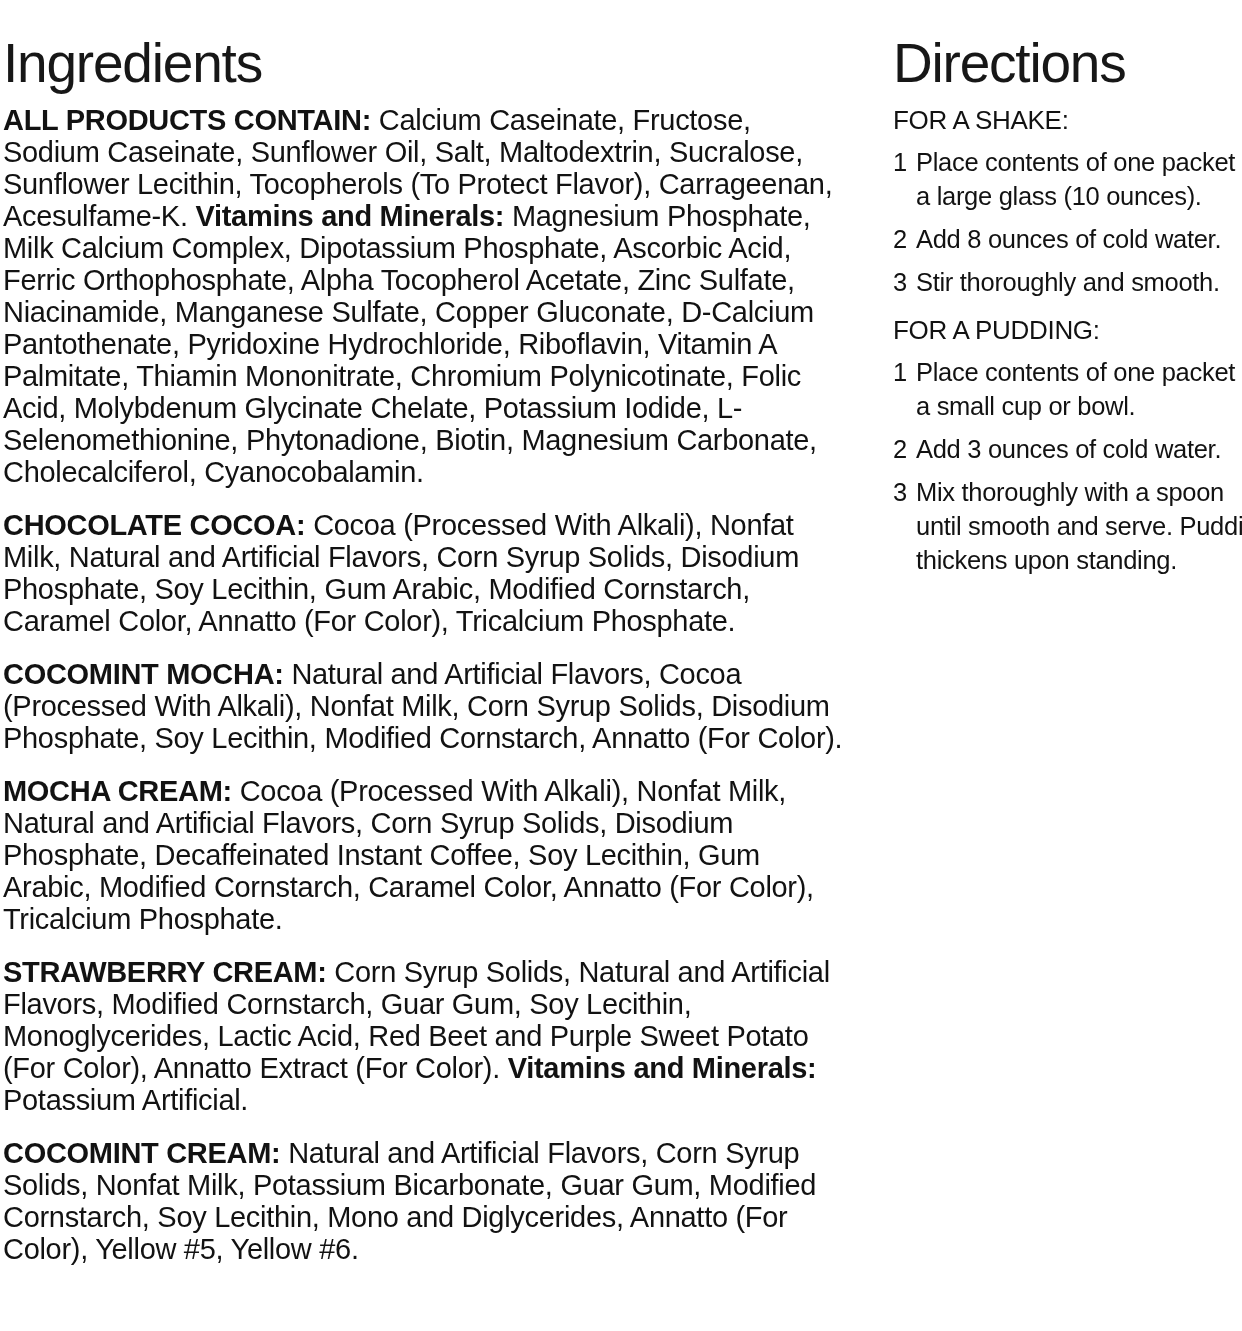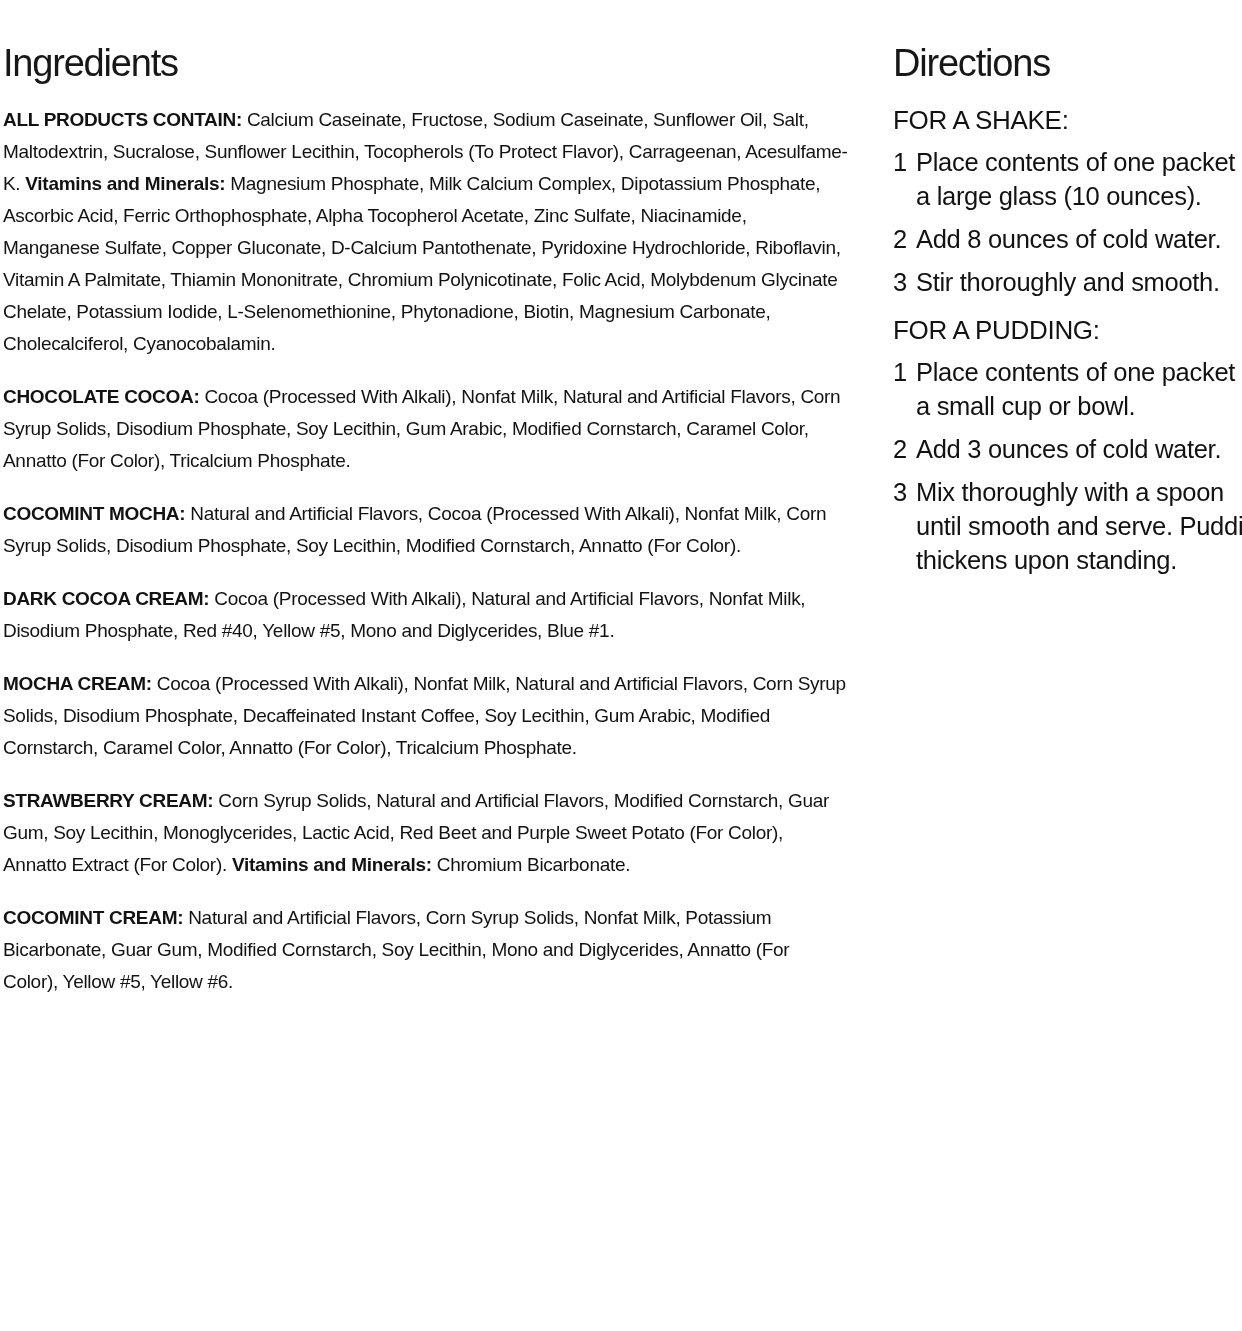--- a/index.html
+++ b/index.html
@@ -11,31 +11,31 @@
     background: #ffffff;
     color: #121212;
     font-family: "Liberation Sans", "DejaVu Sans", sans-serif;
   }
   .col { position: absolute; top: 38px; }
   .col-left  { left: 3px;  width: 845px; }
   .col-right { left: 893px; width: 430px; }
 
   h1.section-title {
     margin: 0 0 16px 0;
-    font-size: 38px;
+    font-size: 55px;
     line-height: 50px;
     font-weight: 300;
     letter-spacing: -1.2px;
     color: #171717;
   }
 
   
   p.ing {
     margin: 0 0 21px 0;
-    font-size: 19px;
+    font-size: 29px;
     line-height: 32px;
     letter-spacing: -0.3px;
   }
   p.ing b { font-weight: 700; letter-spacing: -0.3px; }
 
   
   .dir-heading {
     font-size: 26px;
     line-height: 33px;
     letter-spacing: -0.3px;
@@ -58,23 +58,22 @@
 </head>
 <body>
 
 <div class="col col-left">
   <h1 class="section-title">Ingredients</h1>
 
   <div id="ingredients-paragraphs">
       <p class="ing"><b>ALL PRODUCTS CONTAIN: </b><span>Calcium Caseinate, Fructose, Sodium Caseinate, Sunflower Oil, Salt, Maltodextrin, Sucralose, Sunflower Lecithin, Tocopherols (To Protect Flavor), Carrageenan, Acesulfame-K. </span><b>Vitamins and Minerals: </b><span>Magnesium Phosphate, Milk Calcium Complex, Dipotassium Phosphate, Ascorbic Acid, Ferric Orthophosphate, Alpha Tocopherol Acetate, Zinc Sulfate, Niacinamide, Manganese Sulfate, Copper Gluconate, D-Calcium Pantothenate, Pyridoxine Hydrochloride, Riboflavin, Vitamin A Palmitate, Thiamin Mononitrate, Chromium Polynicotinate, Folic Acid, Molybdenum Glycinate Chelate, Potassium Iodide, L-Selenomethionine, Phytonadione, Biotin, Magnesium Carbonate, Cholecalciferol, Cyanocobalamin.</span></p>
       <p class="ing"><b>CHOCOLATE COCOA: </b><span>Cocoa (Processed With Alkali), Nonfat Milk, Natural and Artificial Flavors, Corn Syrup Solids, Disodium Phosphate, Soy Lecithin, Gum Arabic, Modified Cornstarch, Caramel Color, Annatto (For Color), Tricalcium Phosphate.</span></p>
       <p class="ing"><b>COCOMINT MOCHA: </b><span>Natural and Artificial Flavors, Cocoa (Processed With Alkali), Nonfat Milk, Corn Syrup Solids, Disodium Phosphate, Soy Lecithin, Modified Cornstarch, Annatto (For Color).</span></p>
-      <p class="ing"><b>DARK COCOA CREAM: </b><span>Cocoa (Processed With Alkali), Natural and Artificial Flavors, Nonfat Milk, Disodium Phosphate, Red #40, Yellow #5, Mono and Diglycerides, Blue #1.</span></p>
       <p class="ing"><b>MOCHA CREAM: </b><span>Cocoa (Processed With Alkali), Nonfat Milk, Natural and Artificial Flavors, Corn Syrup Solids, Disodium Phosphate, Decaffeinated Instant Coffee, Soy Lecithin, Gum Arabic, Modified Cornstarch, Caramel Color, Annatto (For Color), Tricalcium Phosphate.</span></p>
-      <p class="ing"><b>STRAWBERRY CREAM: </b><span>Corn Syrup Solids, Natural and Artificial Flavors, Modified Cornstarch, Guar Gum, Soy Lecithin, Monoglycerides, Lactic Acid, Red Beet and Purple Sweet Potato (For Color), Annatto Extract (For Color). </span><b>Vitamins and Minerals: </b><span>Chromium Bicarbonate.</span></p>
+      <p class="ing"><b>STRAWBERRY CREAM: </b><span>Corn Syrup Solids, Natural and Artificial Flavors, Modified Cornstarch, Guar Gum, Soy Lecithin, Monoglycerides, Lactic Acid, Red Beet and Purple Sweet Potato (For Color), Annatto Extract (For Color). </span><b>Vitamins and Minerals: </b><span>Potassium Artificial.</span></p>
       <p class="ing"><b>COCOMINT CREAM: </b><span>Natural and Artificial Flavors, Corn Syrup Solids, Nonfat Milk, Potassium Bicarbonate, Guar Gum, Modified Cornstarch, Soy Lecithin, Mono and Diglycerides, Annatto (For Color), Yellow #5, Yellow #6.</span></p>
     </div>
 
 </div>
 
 <div class="col col-right">
   <h1 class="section-title">Directions</h1>
 
   <div id="directions-body">
       <div class="dir-section">

